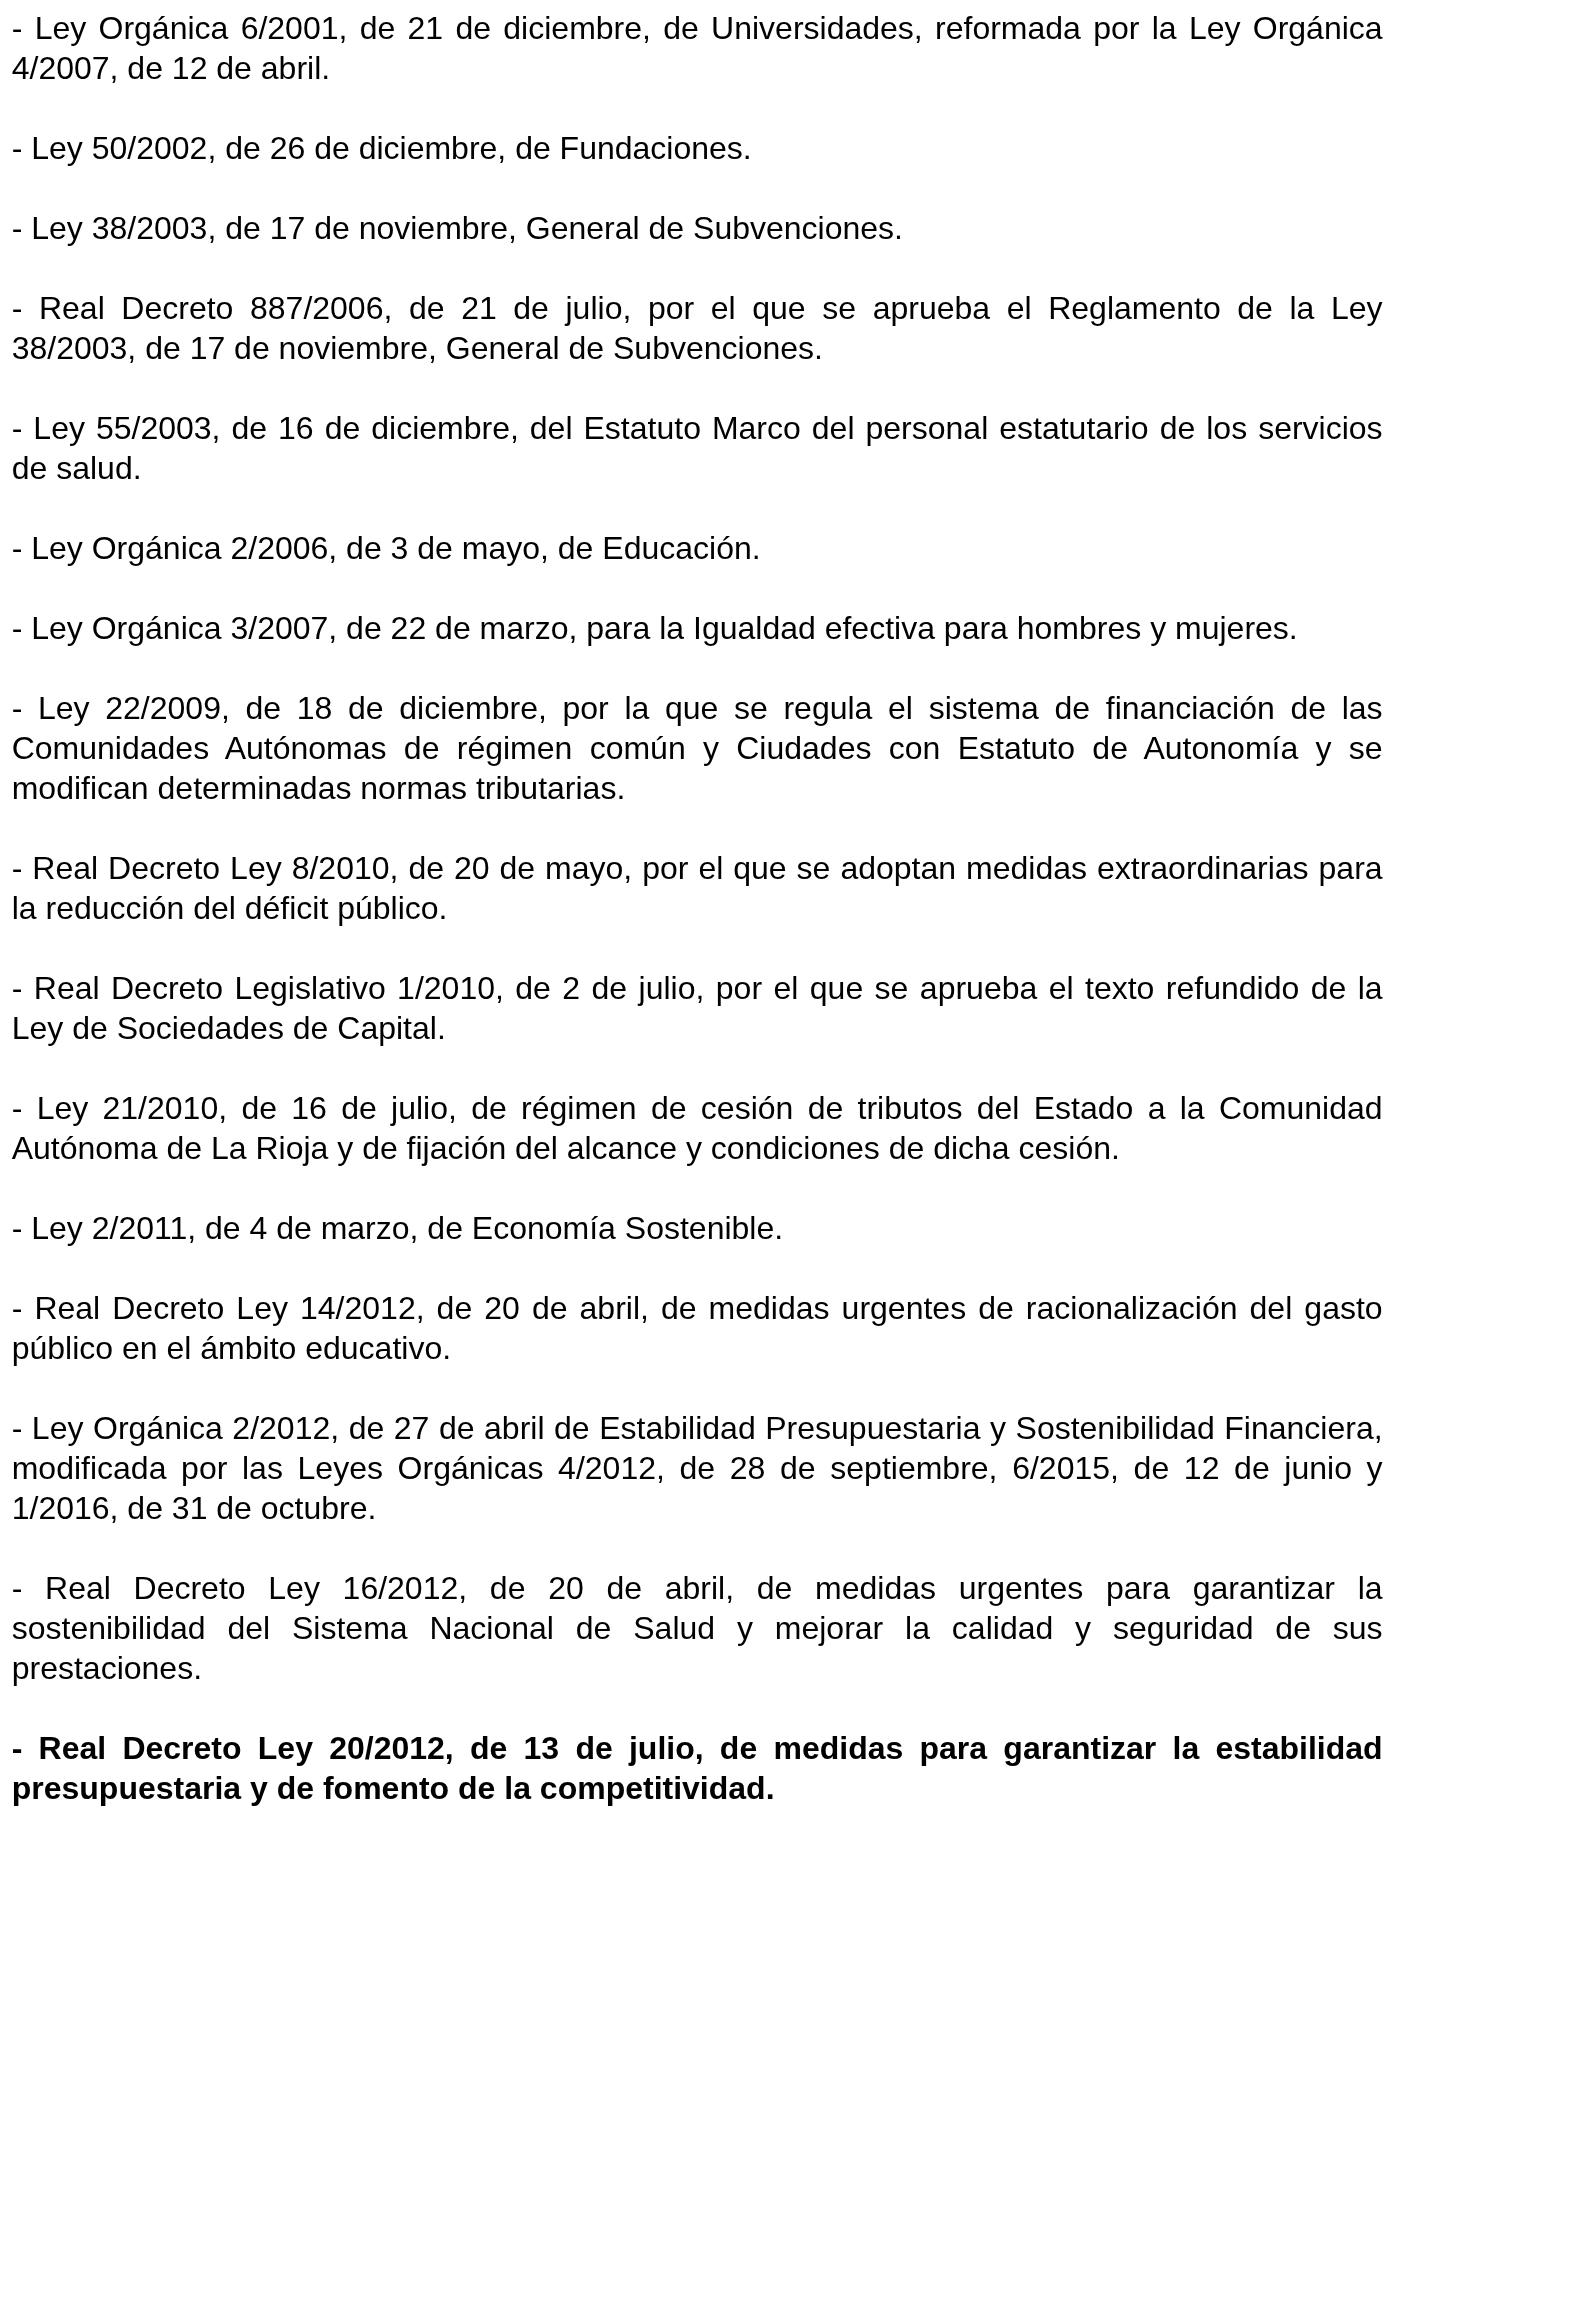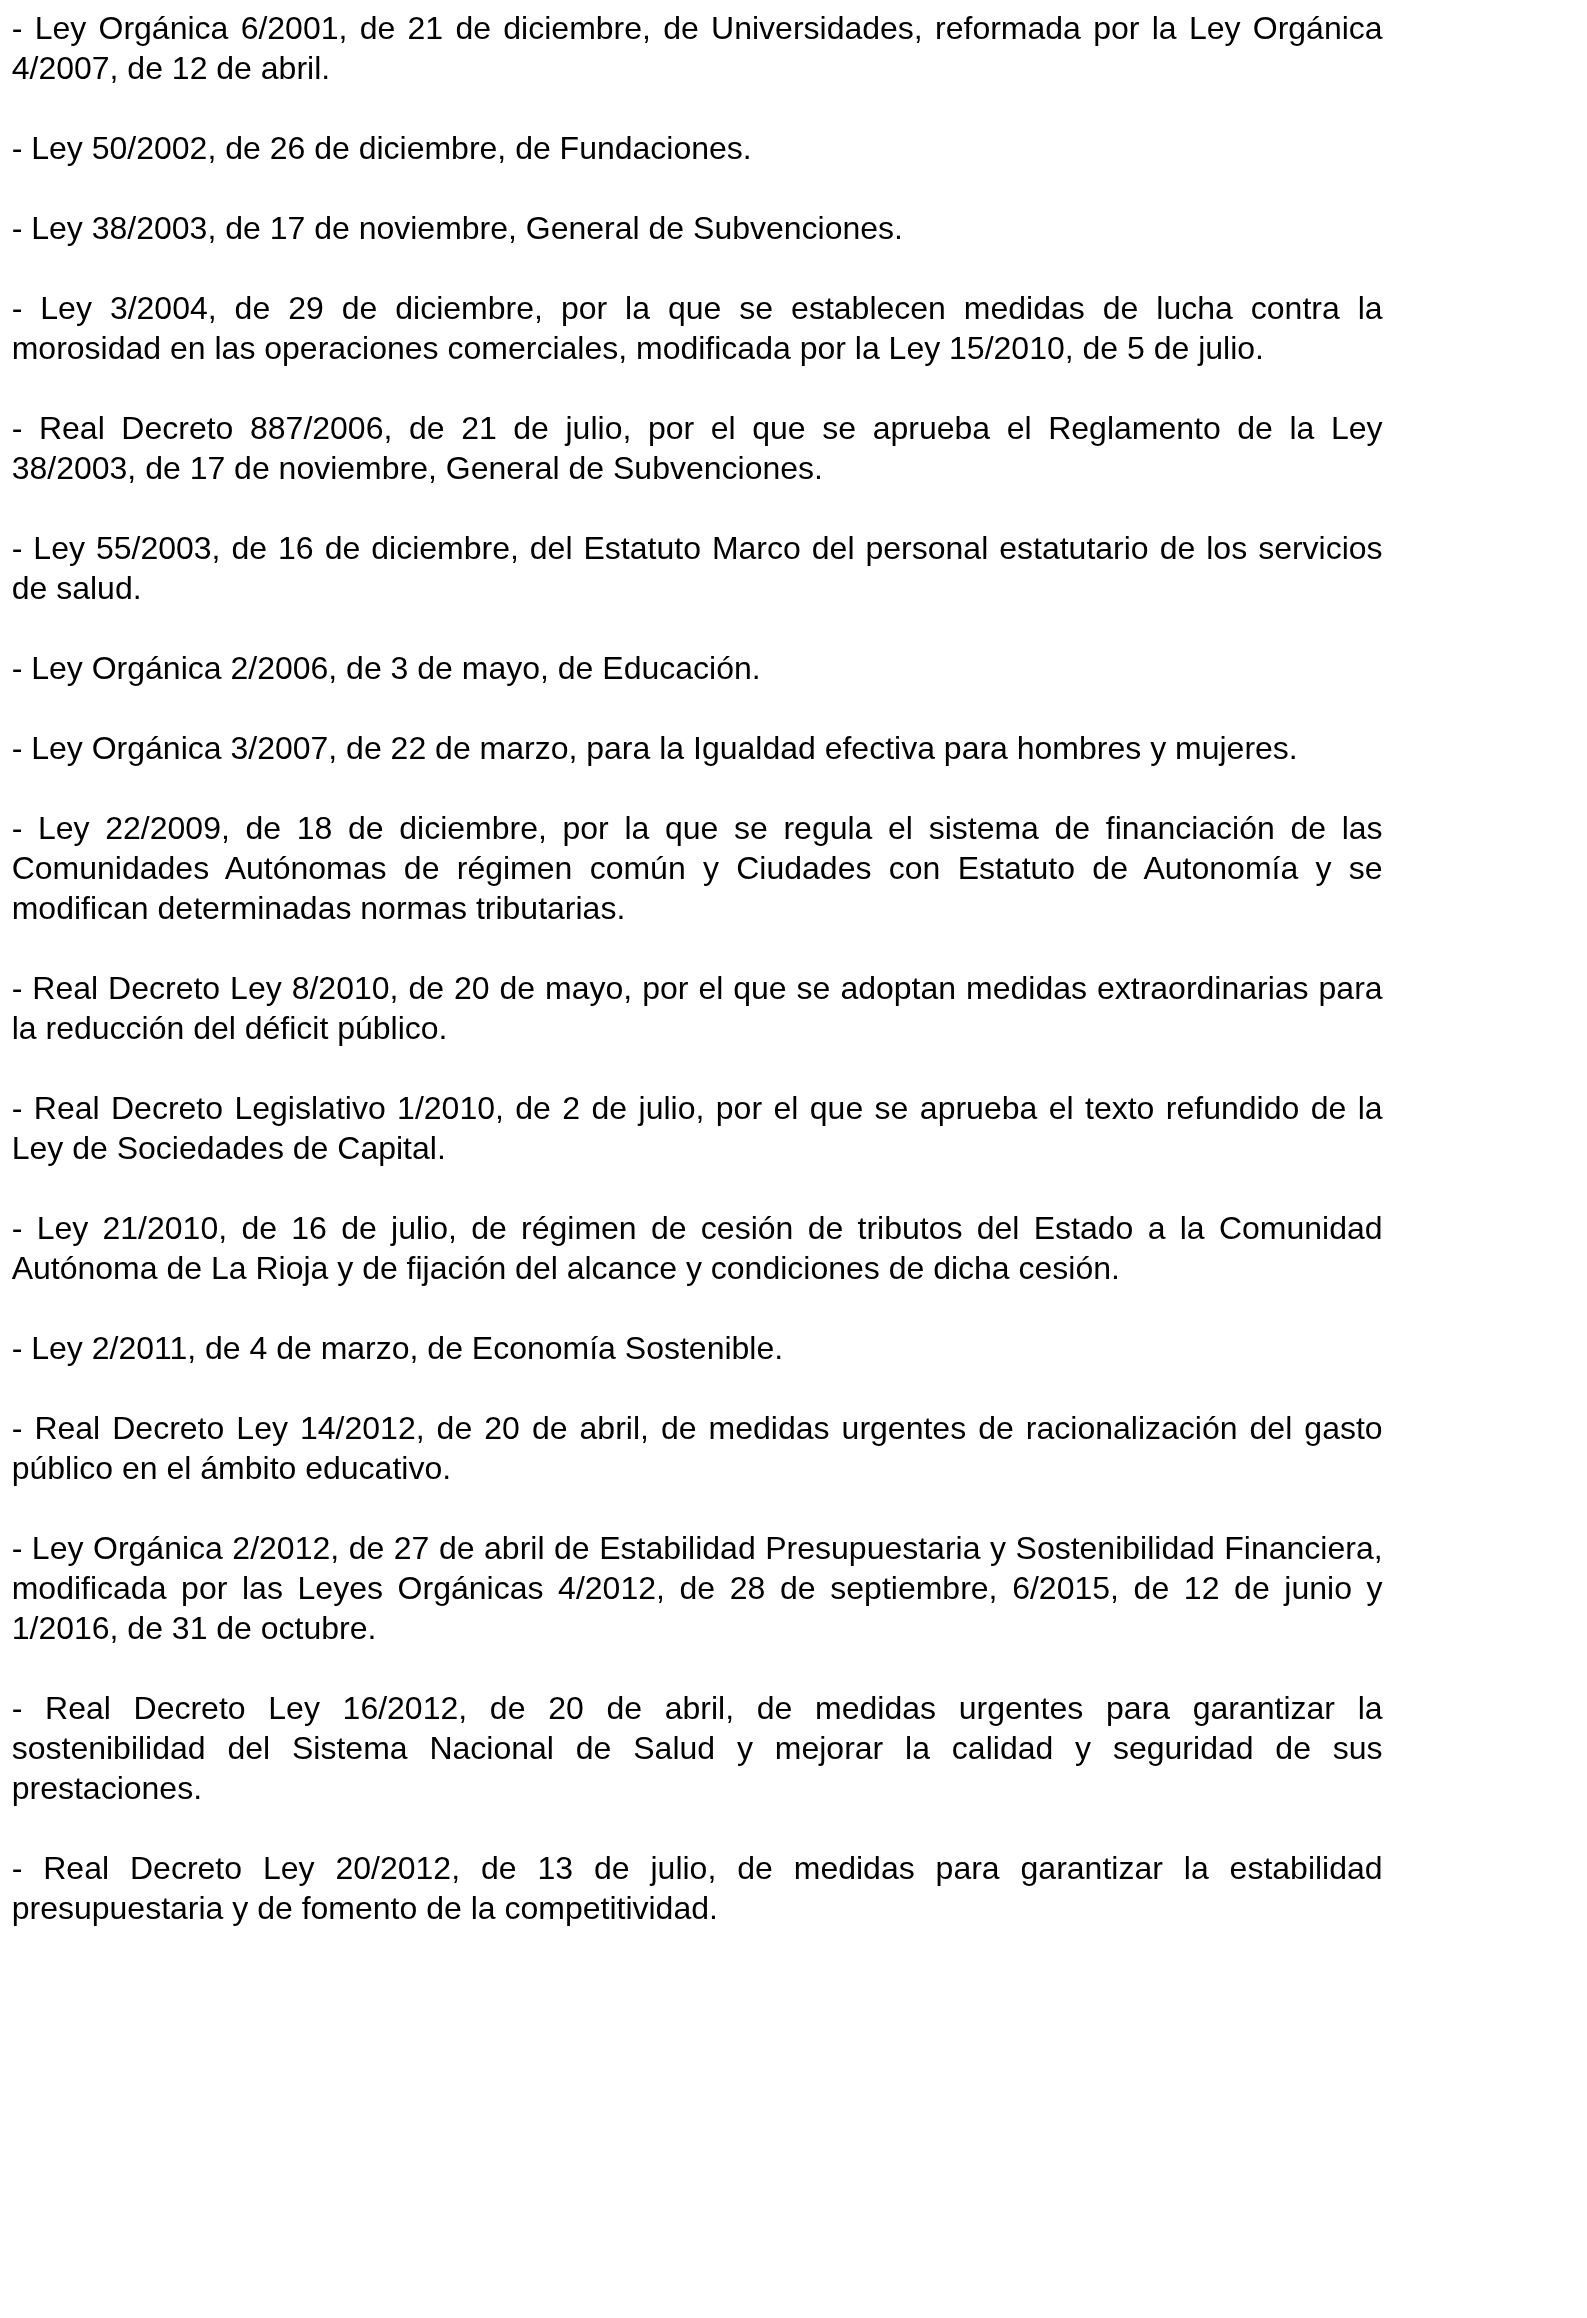--- a/index.html
+++ b/index.html
@@ -17,30 +17,30 @@
     font-size: 32px;
     line-height: 40px;
     color: #000000;
   }
   .law-paragraph {
     margin: 0 0 40px 0;
     text-align: justify;
   }
   .law-paragraph:last-child {
     margin-bottom: 0;
+    font-weight: bold;
   }
 </style>
 </head>
 <body>
 
 <div class="page">
   <p class="law-paragraph">- Ley Orgánica 6/2001, de 21 de diciembre, de Universidades, reformada por la Ley Orgánica 4/2007, de 12 de abril.</p>
   <p class="law-paragraph">- Ley 50/2002, de 26 de diciembre, de Fundaciones.</p>
   <p class="law-paragraph">- Ley 38/2003, de 17 de noviembre, General de Subvenciones.</p>
-  <p class="law-paragraph">- Ley 3/2004, de 29 de diciembre, por la que se establecen medidas de lucha contra la morosidad en las operaciones comerciales, modificada por la Ley 15/2010, de 5 de julio.</p>
   <p class="law-paragraph">- Real Decreto 887/2006, de 21 de julio, por el que se aprueba el Reglamento de la Ley 38/2003, de 17 de noviembre, General de Subvenciones.</p>
   <p class="law-paragraph">- Ley 55/2003, de 16 de diciembre, del Estatuto Marco del personal estatutario de los servicios de salud.</p>
   <p class="law-paragraph">- Ley Orgánica 2/2006, de 3 de mayo, de Educación.</p>
   <p class="law-paragraph">- Ley Orgánica 3/2007, de 22 de marzo, para la Igualdad efectiva para hombres y mujeres.</p>
   <p class="law-paragraph">- Ley 22/2009, de 18 de diciembre, por la que se regula el sistema de financiación de las Comunidades Autónomas de régimen común y Ciudades con Estatuto de Autonomía y se modifican determinadas normas tributarias.</p>
   <p class="law-paragraph">- Real Decreto Ley 8/2010, de 20 de mayo, por el que se adoptan medidas extraordinarias para la reducción del déficit público.</p>
   <p class="law-paragraph">- Real Decreto Legislativo 1/2010, de 2 de julio, por el que se aprueba el texto refundido de la Ley de Sociedades de Capital.</p>
   <p class="law-paragraph">- Ley 21/2010, de 16 de julio, de régimen de cesión de tributos del Estado a la Comunidad Autónoma de La Rioja y de fijación del alcance y condiciones de dicha cesión.</p>
   <p class="law-paragraph">- Ley 2/2011, de 4 de marzo, de Economía Sostenible.</p>
   <p class="law-paragraph">- Real Decreto Ley 14/2012, de 20 de abril, de medidas urgentes de racionalización del gasto público en el ámbito educativo.</p>

